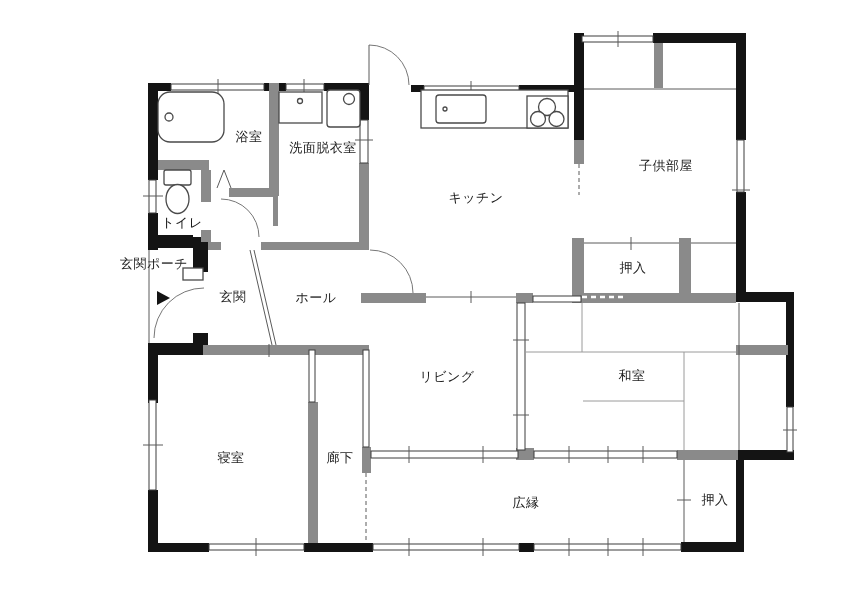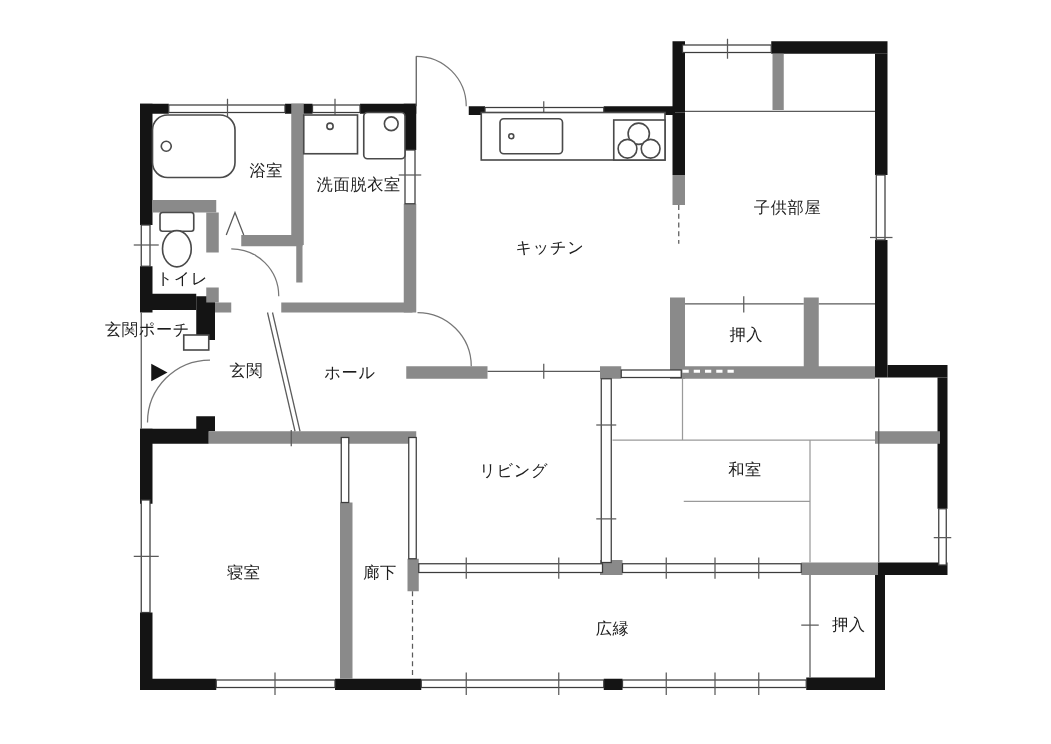--- a/index.html
+++ b/index.html
@@ -1,17 +1,17 @@
 <!DOCTYPE html>
 <html><head>
 <meta charset="utf-8">
 <style>
   html,body{margin:0;padding:0;background:#ffffff;}
   .stage{position:relative;width:784px;height:595px;background:#fff;overflow:hidden;
-         font-family:"DejaVu Sans","Liberation Sans",sans-serif;}
+         font-family:"DejaVu Sans","Liberation Sans",sans-serif;margin-left:36px;}
   svg{display:block;}
   .wb{fill:#141414;stroke:none;}
   .wg{fill:#8a8a8a;stroke:none;}
   .win{fill:#ffffff;stroke:#3c3c3c;stroke-width:1;}
   .ln{stroke:#5a5a5a;stroke-width:1;fill:none;}
   .dash{stroke-dasharray:4,3;}
   .wdash{stroke:#ffffff;stroke-width:2.5;stroke-dasharray:5,4;fill:none;}
   .tat{stroke:#9a9a9a;stroke-width:1;fill:none;}
   .fix{fill:#ffffff;stroke:#4a4a4a;stroke-width:1.3;}
   .arc{fill:none;stroke:#777777;stroke-width:1;}

